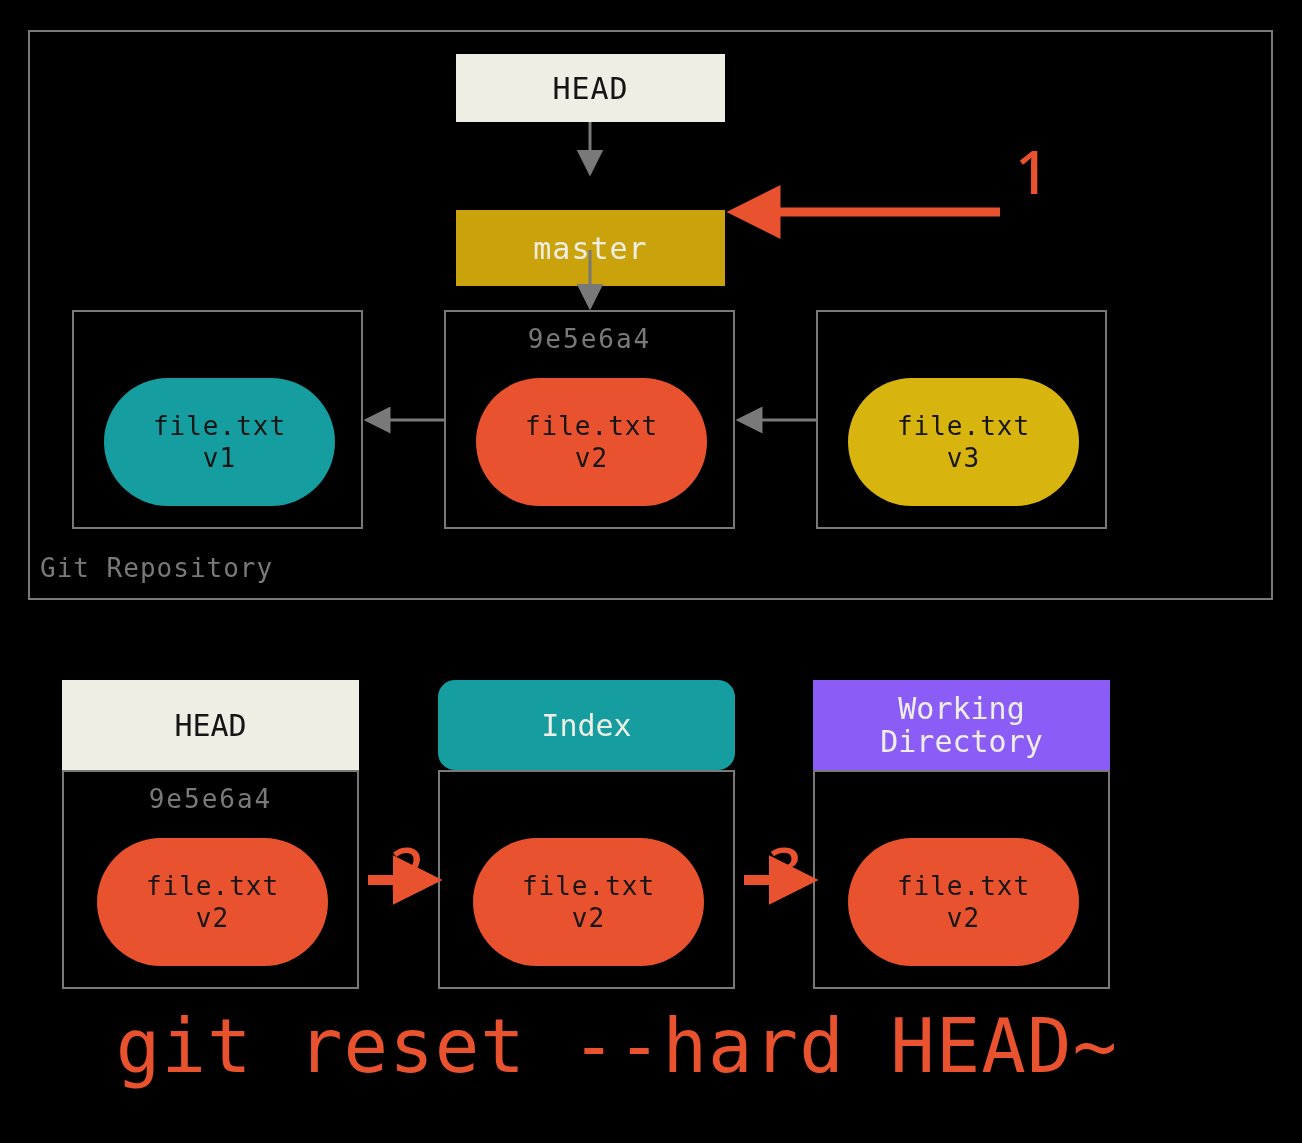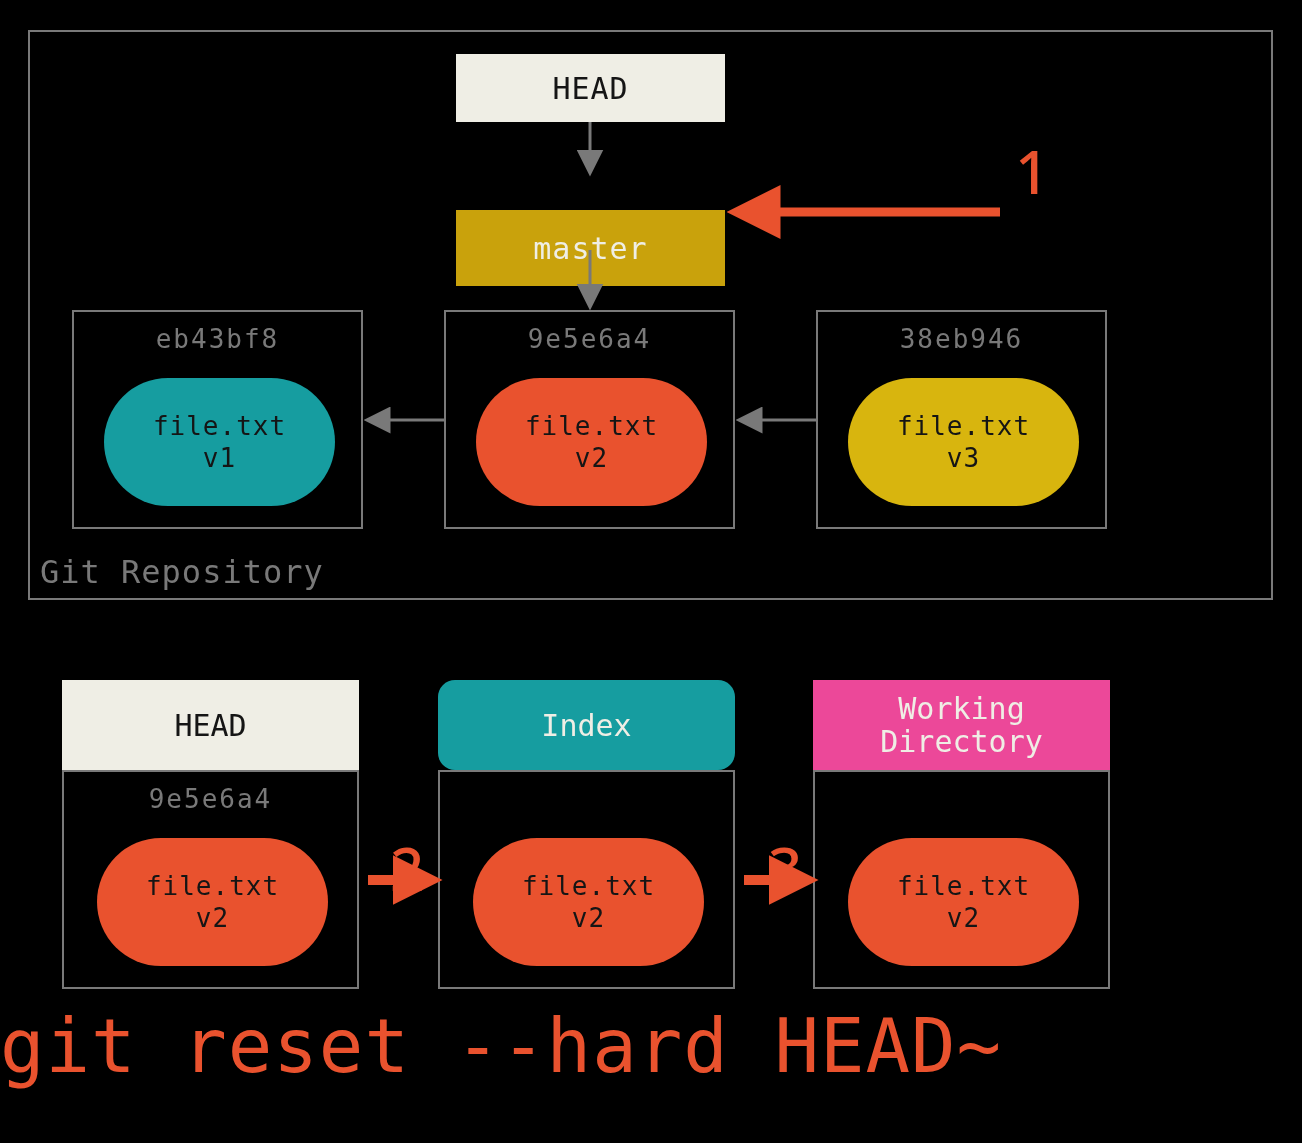--- a/index.html
+++ b/index.html
@@ -12,21 +12,21 @@
     --orange:#e9522e;
     --orange-dark:#d8b50e;
     --dark:#151515;
   }
   *{box-sizing:border-box;}
   html,body{margin:0;padding:0;background:var(--bg);width:1302px;height:1143px;overflow:hidden;}
   body{position:relative;font-family:ui-monospace,Menlo,Consolas,monospace;color:var(--dark);}
   svg{position:absolute;inset:0;width:1302px;height:1143px;pointer-events:none;}
 
   .repo-frame{position:absolute;left:28px;top:30px;width:1245px;height:570px;border:2px solid var(--gray);}
-  .repo-label{position:absolute;left:40px;top:553px;color:var(--gray);font-size:32px;letter-spacing:1px;}
+  .repo-label{position:absolute;left:40px;top:553px;color:var(--gray);font-size:26px;letter-spacing:1px;}
 
   .box{position:absolute;display:flex;align-items:center;justify-content:center;font-size:28px;letter-spacing:1px;}
   .head-box{left:456px;top:54px;width:269px;height:68px;background:var(--cream);font-size:30px;}
   .master-box{left:456px;top:174px;width:269px;height:76px;background:var(--mustard);color:var(--cream);font-size:30px;margin-top:36px;}
 
   .commit{position:absolute;width:291px;height:219px;border:2px solid var(--gray);text-align:center;}
   .commit .hash{color:var(--gray);font-size:26px;margin-top:12px;letter-spacing:2px;}
   .pill{position:absolute;width:231px;height:128px;border-radius:64px;display:flex;flex-direction:column;align-items:center;justify-content:center;font-size:26px;line-height:1.25;letter-spacing:1px;}
   .commit .pill{left:30px;top:66px;}
 
@@ -42,52 +42,50 @@
 
   .p1{left:62px;top:680px;}
   .p2{left:438px;top:680px;}
   .p3{left:813px;top:680px;}
 
   .big-num{position:absolute;color:var(--orange);font-family:ui-sans-serif,system-ui,Arial,sans-serif;font-weight:500;}
   .num1{left:1015px;top:130px;font-size:60px;}
   .num2{left:390px;top:827px;font-size:60px;}
   .num3{left:768px;top:827px;font-size:60px;}
 
-  .cmd{position:absolute;left:0;width:1118px;top:1003px;text-align:left;color:var(--orange);font-size:74px;letter-spacing:1px;}
+  .cmd{position:absolute;left:0;width:1118px;top:1003px;text-align:right;color:var(--orange);font-size:74px;letter-spacing:1px;}
 </style>
 </head>
 <body>
 
 <div class="repo-frame"></div>
 <div class="repo-label">Git Repository</div>
 
 <div class="box head-box">
   <span>HEAD</span>
 </div>
 
 <div class="box master-box">
   <span>master</span>
 </div>
 
 <div class="commit c1">
-  <div class="hash">eb43bf8</div>
   <div class="pill" style="background:#169da0;">
     <span>file.txt</span>
     <span>v1</span>
   </div>
 </div>
 <div class="commit c2">
   <div class="hash">9e5e6a4</div>
   <div class="pill" style="background:#e9522e;">
     <span>file.txt</span>
     <span>v2</span>
   </div>
 </div>
 <div class="commit c3">
-  <div class="hash">38eb946</div>
   <div class="pill" style="background:#d8b50e;">
     <span>file.txt</span>
     <span>v3</span>
   </div>
 </div>
 
 <div class="panel p1">
   <div class="header" style="background:#efeee5;color:#151515;">
     <span>HEAD</span>
   </div>
@@ -105,21 +103,21 @@
   </div>
   <div class="body">
     <div class="hash"></div>
     <div class="pill" style="background:#e9522e;">
       <span>file.txt</span>
       <span>v2</span>
     </div>
   </div>
 </div>
 <div class="panel p3">
-  <div class="header" style="background:#ec4899;color:#efeee5;">
+  <div class="header" style="background:#8b5cf6;color:#efeee5;">
     <span style="white-space:pre-line;">Working
 Directory</span>
   </div>
   <div class="body">
     <div class="hash"></div>
     <div class="pill" style="background:#e9522e;">
       <span>file.txt</span>
       <span>v2</span>
     </div>
   </div>

